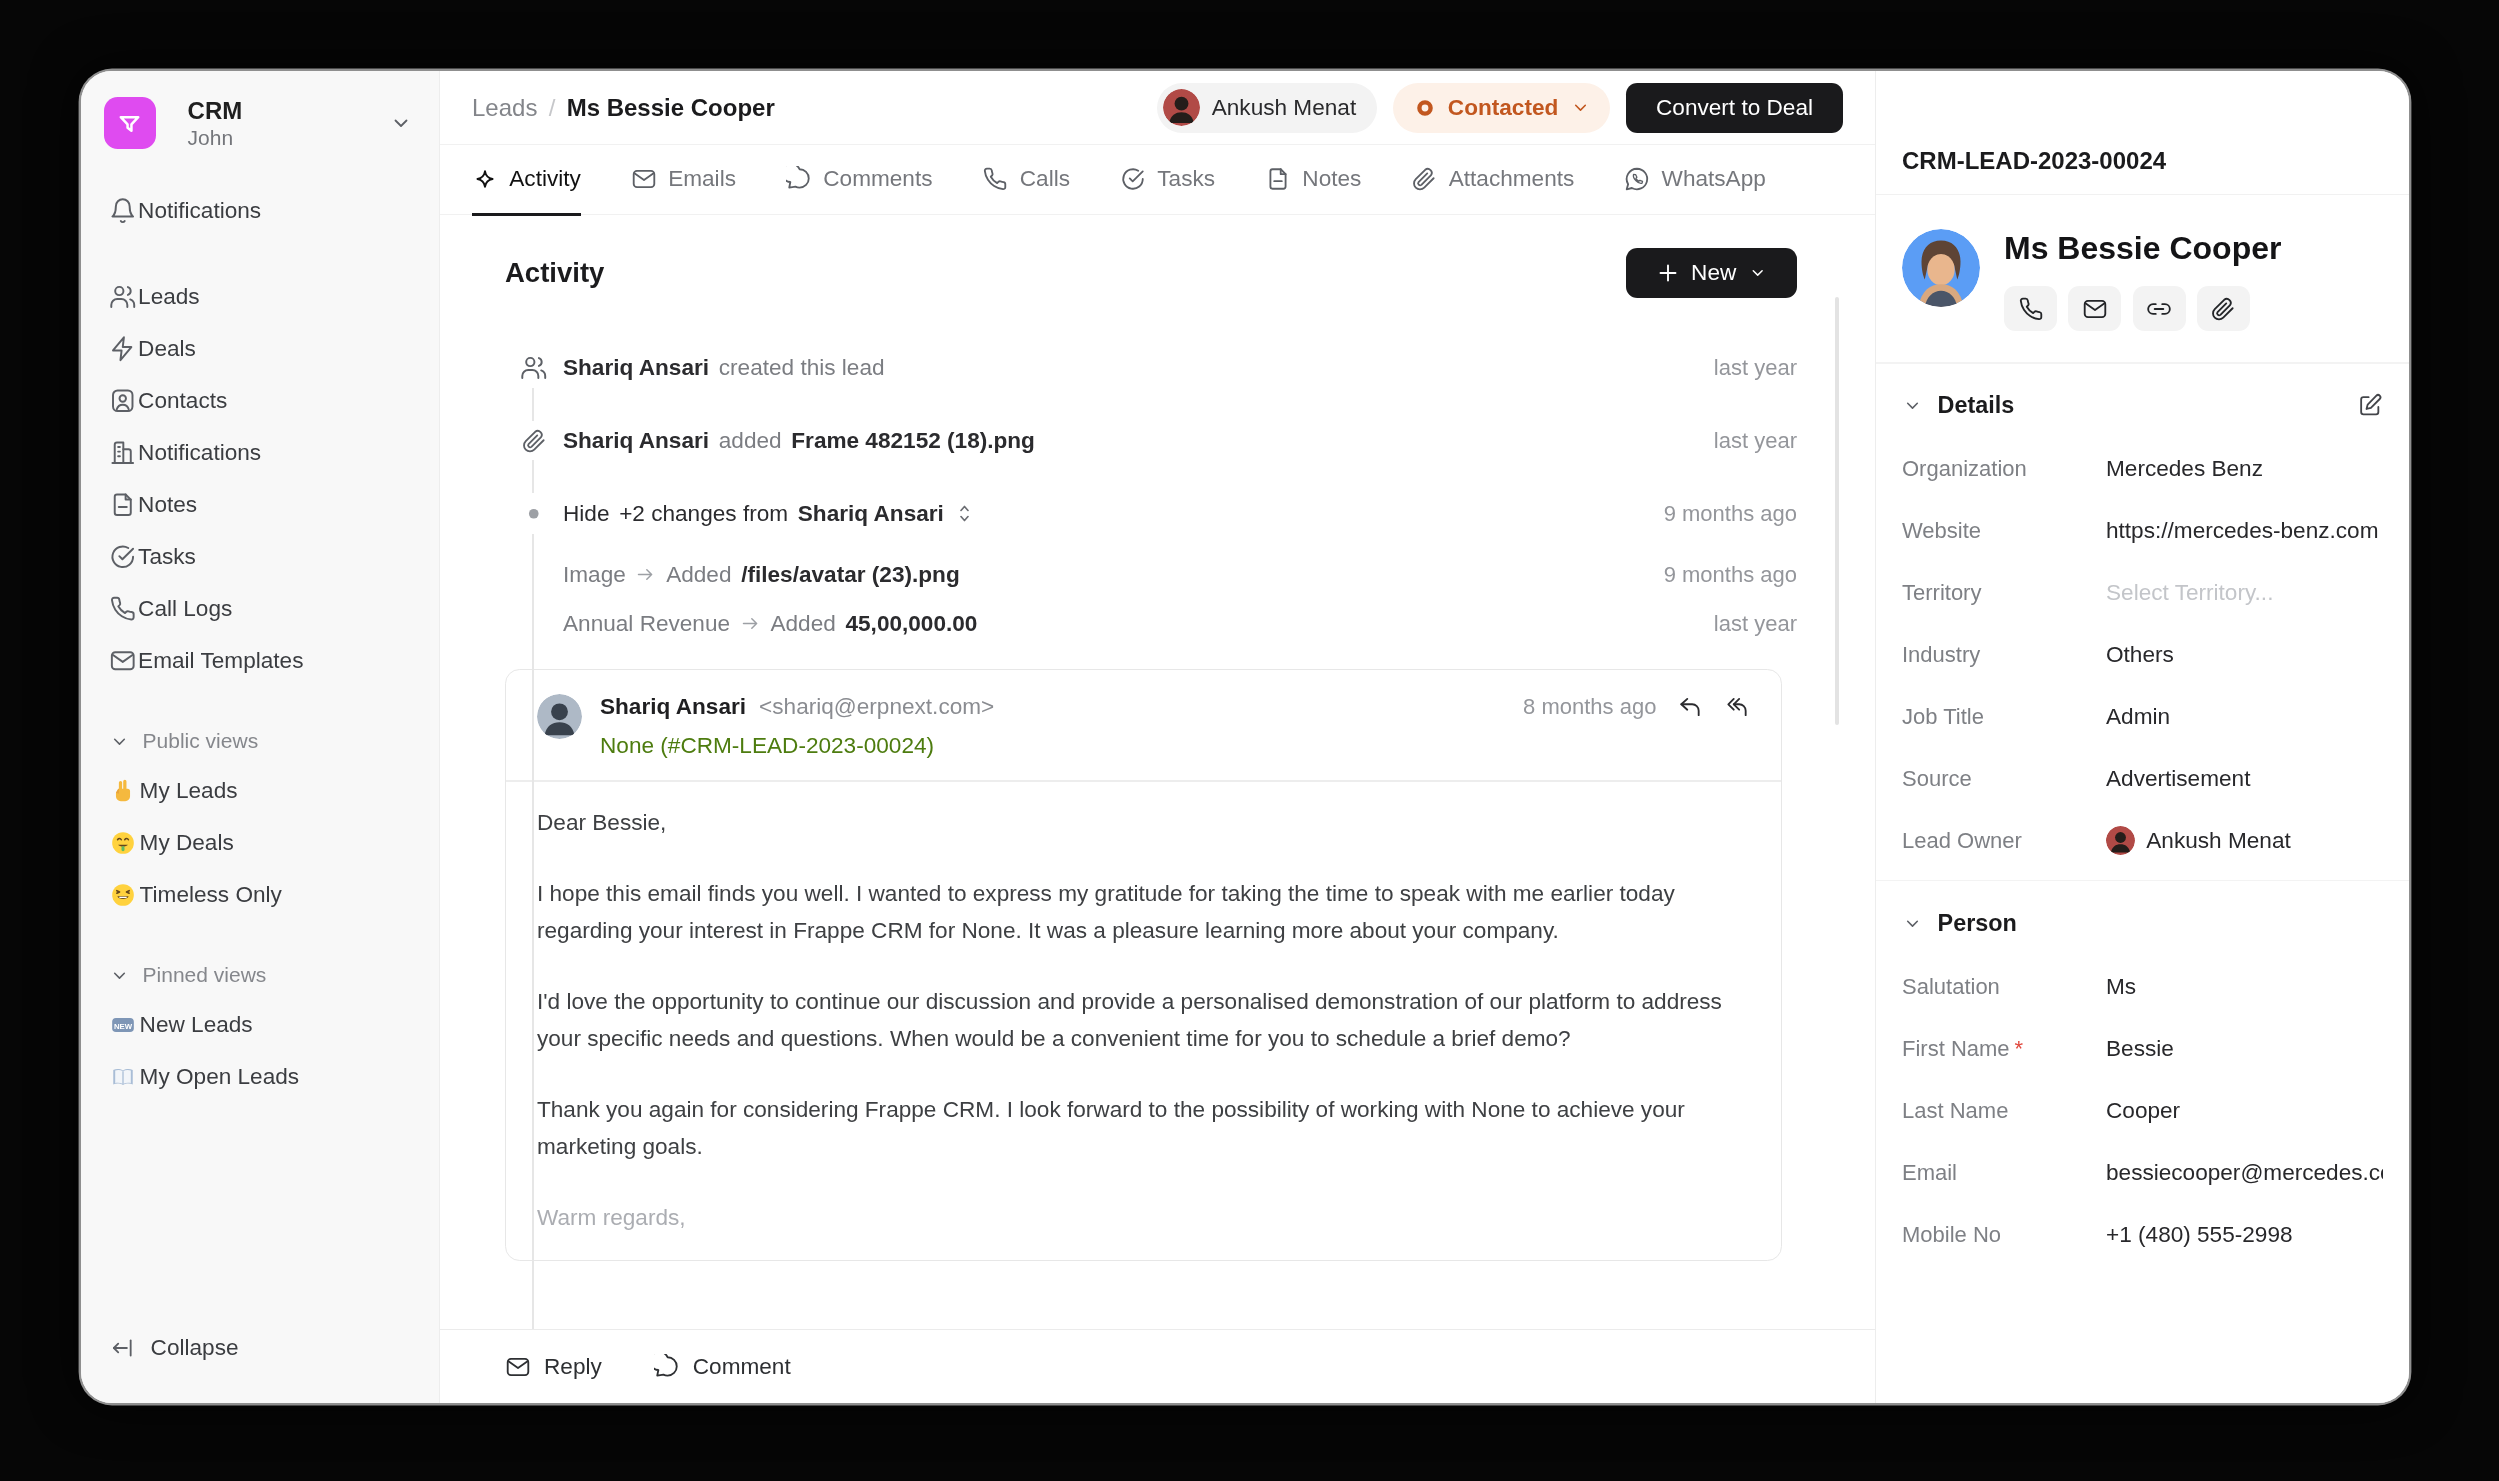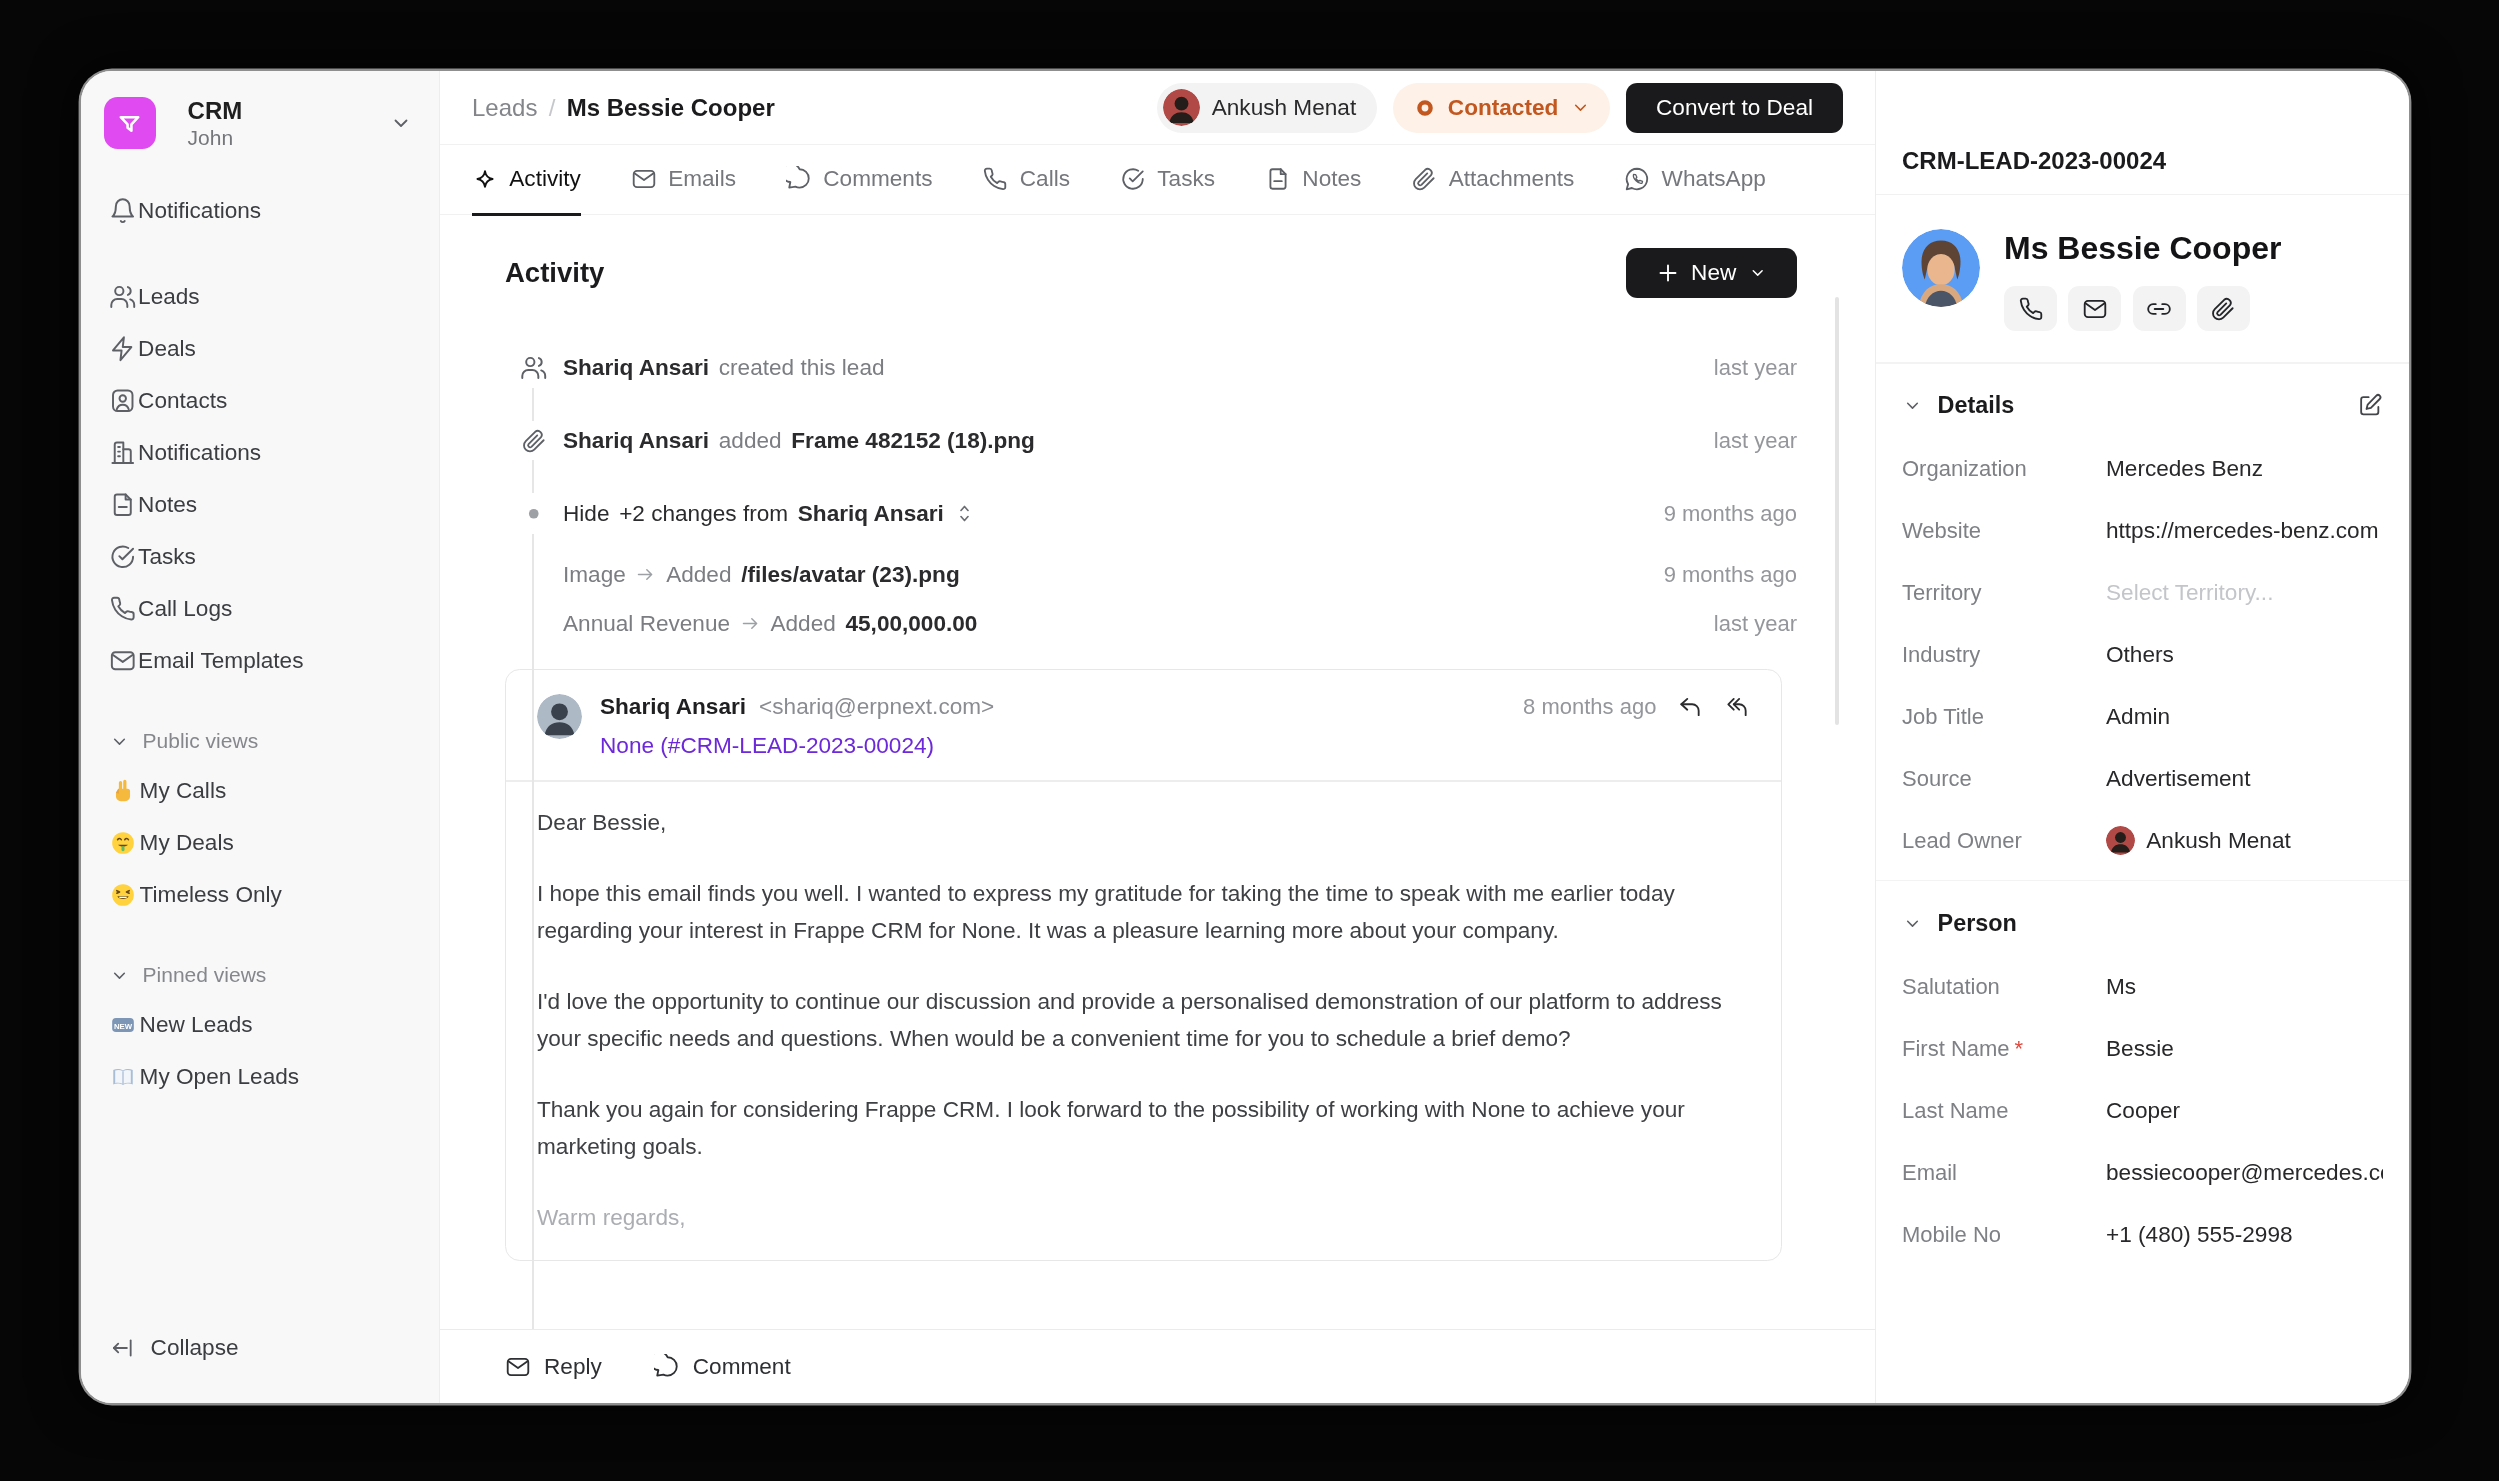--- a/index.html
+++ b/index.html
@@ -63,21 +63,21 @@
   .sort-ic { color:#6b6d72; }
 
   .email-card { margin:21px 14.6px 0 0; border:1.6px solid #E7E7E7; border-radius:14.6px; padding:24px 31px; background:#fff; }
   .em-head { display:flex; align-items:flex-start; gap:18px; }
   .em-headmain { flex:1; min-width:0; }
   .em-line1 { display:flex; align-items:center; gap:13px; font-size:22.6px; }
   .em-sender { color:#1F1F21; font-weight:600; }
   .em-addr { color:#8A8C91; }
   .em-right { display:flex; align-items:center; gap:21px; flex:none; color:#2B2B2E; }
   .em-time { font-size:22px; color:#94969B; }
-  .em-subject { font-size:22.6px; color:#6d28d9; margin-top:13px; }
+  .em-subject { font-size:22.6px; color:#4d7c0f; margin-top:13px; }
   .em-to { font-size:22px; margin-top:13px; color:#2B2B2E; }
   .em-to .lbl { color:#8A8C91; margin-right:8px; }
   .em-div { height:1.6px; background:#EDEDED; margin:21px -31px 0; }
   .em-body { padding-top:22.6px; font-size:22.6px; line-height:37px; color:#3E4043; }
   .em-body p { margin-bottom:34px; }
   .em-body p.fade { color:#ABADB2; margin-bottom:0; }
 
   .bottom-bar { height:74px; flex:none; border-top:1.6px solid #EBEBEB; display:flex; align-items:center; gap:52px; padding:0 65px; background:#fff; }
   .bb-btn { display:flex; align-items:center; gap:13px; font-size:22.6px; color:#2E3033; cursor:pointer; background:none; border:none; font-family:inherit; }
   .scroll-thumb { position:absolute; right:36px; top:226px; width:4px; height:428px; background:#E3E3E3; border-radius:2.4px; }
@@ -290,21 +290,21 @@
           </svg>
         <span>Public views</span>
       </div>
       <div class="nav-item">
         <span class="emoji-box">
           <svg width="26" height="26" viewBox="0 0 24 24">
               <path fill="#F5B93E" d="M8.2 10V4.2a1.5 1.5 0 013 0V10h1V3.2a1.5 1.5 0 013 0V10h1.2c1.2 0 2.1.9 2.1 2.1V17a4.5 4.5 0 01-4.5 4.5H10A4.5 4.5 0 015.5 17v-3.5L7 10.8c.3-.5.7-.8 1.2-.8z"></path>
               <path fill="#E8A33D" d="M5.5 13.5L7.8 10h.4v4.5z"></path>
             </svg>
         </span>
-        <span>My Calls</span>
+        <span>My Leads</span>
       </div>
       <div class="nav-item">
         <span class="emoji-box">
           <svg width="26" height="26" viewBox="0 0 24 24">
               <circle cx="12" cy="12" r="10" fill="#FFD23E"></circle>
               <path d="M7 9c.9-1.4 2.7-1.4 3.4 0M13.6 9c.9-1.4 2.7-1.4 3.4 0" stroke="#65471B" stroke-width="1.4" fill="none" stroke-linecap="round"></path>
               <path d="M7.5 13.5c1.3 2.2 7.7 2.2 9 0z" fill="#65471B"></path>
               <rect x="10.6" y="15" width="2.8" height="4.6" rx="1.3" fill="#5DBB63"></rect>
             </svg>
         </span>

